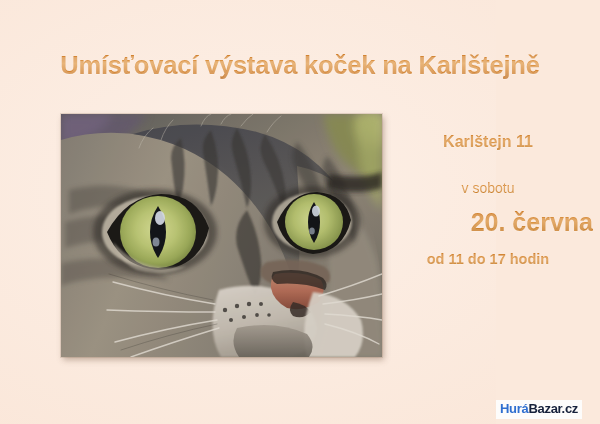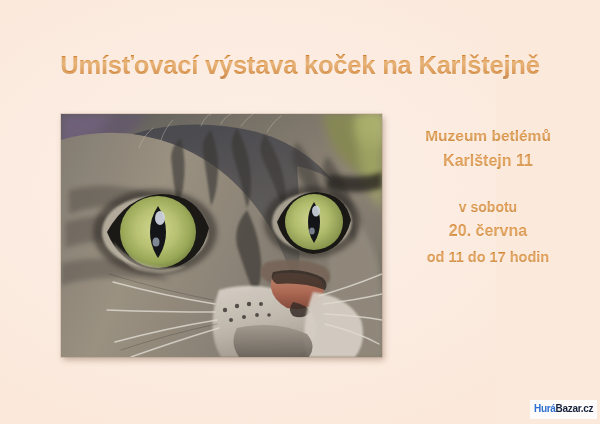--- a/index.html
+++ b/index.html
@@ -84,35 +84,36 @@
     line-height: 19px;
   }
   #venue-address {
     font-size: 16px;
     font-weight: bold;
     line-height: 30px;
     margin-top: 1px;
   }
   #event-day {
     font-size: 14px;
-    font-weight: bold;
+    font-weight: normal;
     line-height: 18px;
     margin-top: 22px;
   }
   #event-date {
-    font-size: 16px;
+    font-size: 25px;
     font-weight: bold;
     line-height: 30px;
-    margin-top: 0;
+    margin-top: 10px;
+    text-align: right;
   }
   #event-hours {
     font-size: 14.5px;
     font-weight: bold;
     line-height: 19px;
-    margin-top: 2px;
+    margin-top: 13px;
   }
   #web-links {
     margin-top: 24px;
   }
   .weblink {
     display: block;
     font-size: 10.5px;
     font-weight: bold;
     line-height: 14px;
     letter-spacing: 0.1px;
@@ -120,25 +121,25 @@
     background: linear-gradient(180deg, #d2862f 0%, #e5a157 55%, #cf7f28 100%);
     -webkit-background-clip: text;
     background-clip: text;
     -webkit-text-fill-color: transparent;
     white-space: nowrap;
   }
 
   
   #watermark {
     position: absolute;
-    left: 530px;
+    left: 496px;
     top: 400px;
     padding: 1px 4px 2px 4px;
     background: #fdfcfb;
-    font-size: 10px;
+    font-size: 13px;
     font-weight: bold;
     line-height: 16px;
     letter-spacing: -0.3px;
     white-space: nowrap;
   }
   #watermark .wm-a { color: #2f6fd0; }
   #watermark .wm-b { color: #16213b; }
 </style>
 </head>
 <body>
@@ -319,21 +320,20 @@
           <path d="M78 34 Q82 22 92 14"></path>
       </g>
 
       <rect width="321" height="243" fill="none"></rect>
       <path d="M0 0 L321 0 L321 243 L0 243 Z" fill="url(#bgGreen)" opacity="0"></path>
       <rect width="321" height="243" fill="#000" opacity="0.06" style="mix-blend-mode:multiply"></rect>
     </svg>
   </div>
 
   <div id="info-column">
-    <span id="venue-name" class="line">Muzeum betlémů</span>
     <span id="venue-address" class="line">Karlštejn 11</span>
     <span id="event-day" class="line">v sobotu</span>
     <span id="event-date" class="line">20. června</span>
     <span id="event-hours" class="line">od 11 do 17 hodin</span>
 
   </div>
 
   <div id="watermark">
     <span class="wm-a">Hurá</span><span class="wm-b">Bazar.cz</span>
   </div>

